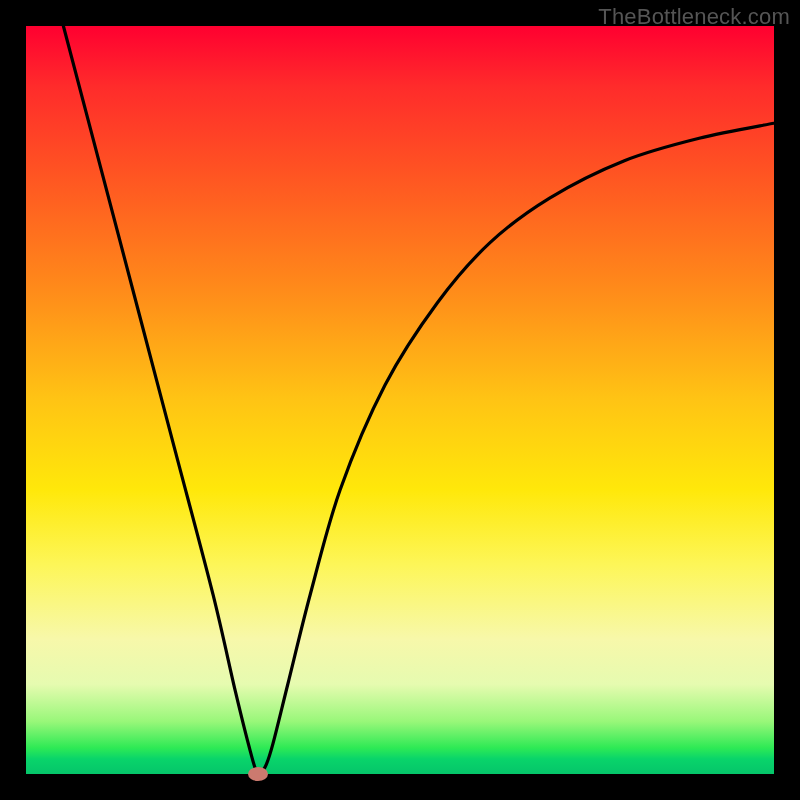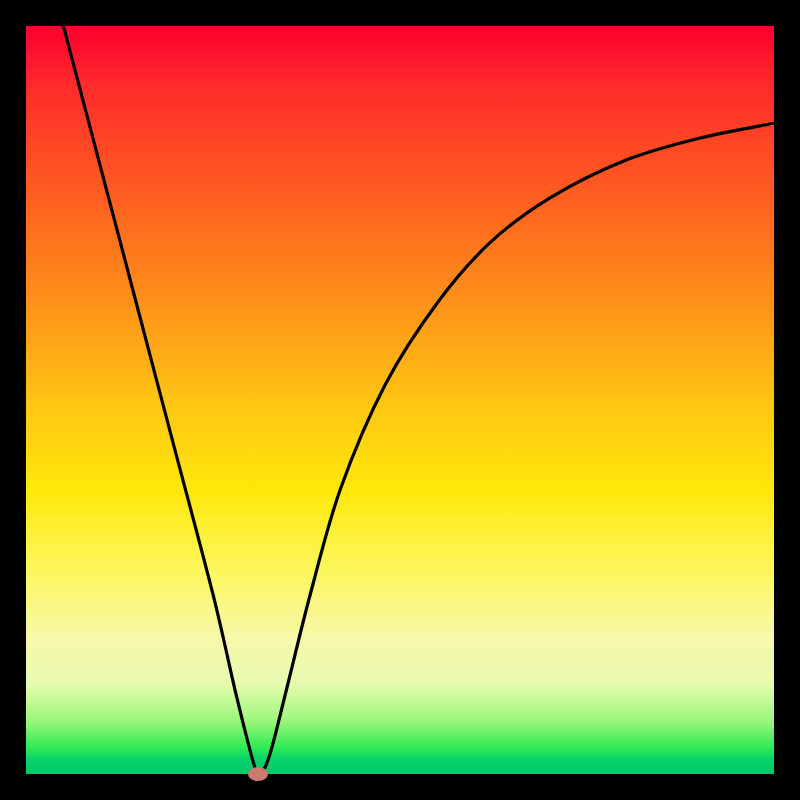--- a/index.html
+++ b/index.html
@@ -74,20 +74,21 @@
     height: 14px;
     border-radius: 50%;
     z-index: 2;
     transform: translate(-50%, -50%);
   }
 </style>
 </head>
 <body>
 
 <div class="frame">
+  <div class="watermark">TheBottleneck.com</div>
 
   <div class="plot">
     <div class="gradient"></div>
     <svg class="curve" viewBox="0 0 748 748" preserveAspectRatio="none">
       <path id="curve-path" class="curve-path" d="M 37.4,0 C 43.384,22.7392 62.831999999999994,96.64160000000001 74.8,142.12 C 86.768,187.5984 100.232,238.76160000000002 112.2,284.24 C 124.168,329.71840000000003 137.632,380.8816 149.6,426.36 C 161.56799999999998,471.83840000000004 177.4256,530.1824 187,568.48 C 196.5744,606.7776 203.45600000000002,640.5872 209.44000000000003,665.72 C 215.42400000000004,690.8528 220.80960000000002,712.3951999999999 224.4,725.56 C 227.9904,738.7248 229.4864,745.6064 231.88,748 C 234.2736,750.3936 236.96640000000002,745.3072 239.36,740.52 C 241.7536,735.7328 243.24960000000002,731.2448 246.84,718.08 C 250.4304,704.9152 255.816,682.176 261.8,658.24 C 267.784,634.304 275.86240000000004,599.5968 284.24,568.48 C 292.6176,537.3632 302.19199999999995,497.2704 314.15999999999997,463.76 C 326.128,430.2496 343.48159999999996,388.96 359.03999999999996,359.03999999999996 C 374.59839999999997,329.11999999999995 394.64480000000003,299.4992 411.40000000000003,276.76 C 428.15520000000004,254.0208 445.808,233.67520000000007 463.76,216.92000000000007 C 481.712,200.16480000000007 502.05760000000004,185.20479999999998 523.6,172.03999999999996 C 545.1424000000001,158.87519999999995 574.4639999999999,144.21439999999998 598.4,134.64 C 622.336,125.0656 649.264,118.18400000000004 673.2,112.20000000000005 C 697.1360000000001,106.21600000000005 736.032,99.63360000000002 748,97.24000000000001"></path>
     </svg>
     <div id="marker" class="marker" style="left: 231.88px; top: 748px; background: rgb(204, 122, 111);"></div>
   </div>
 </div>
 

